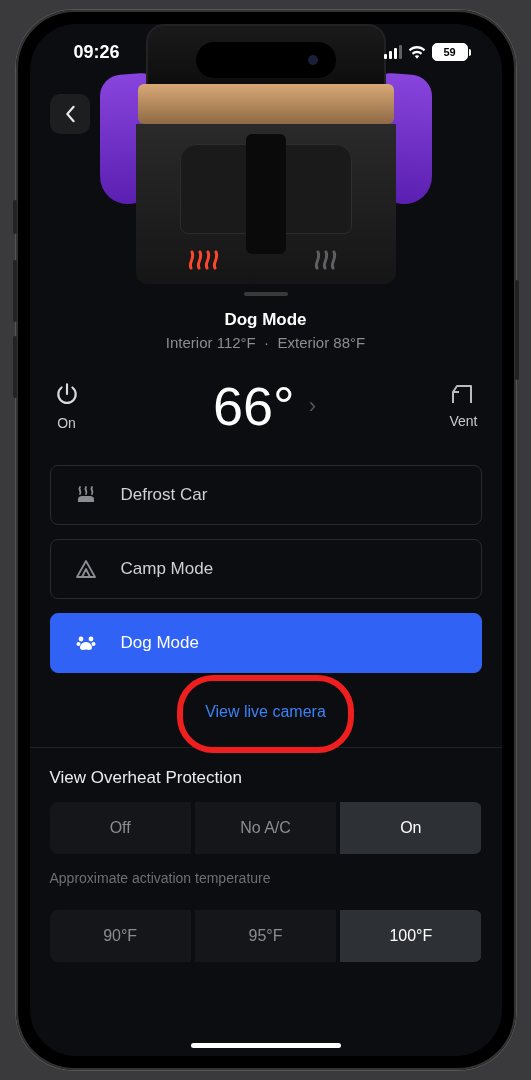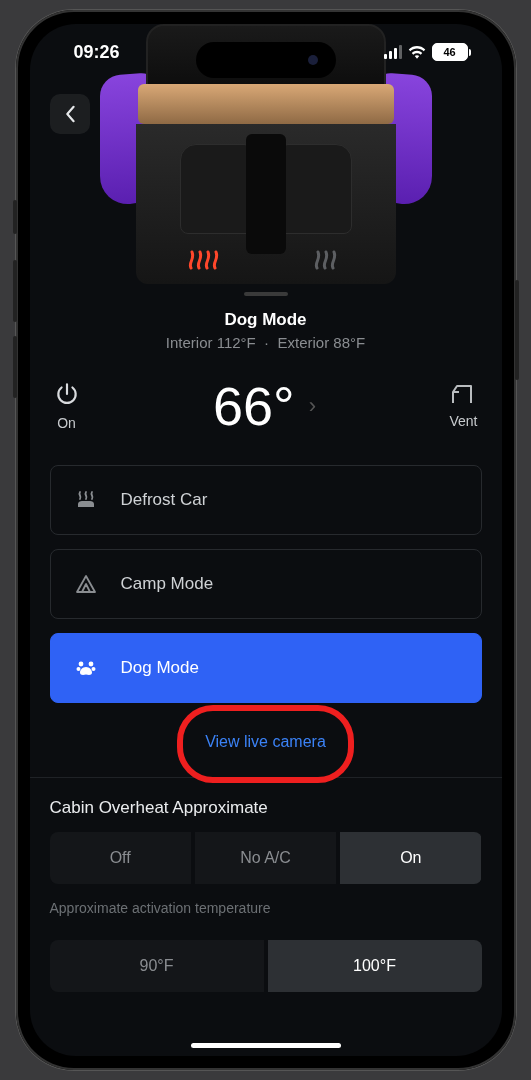--- a/index.html
+++ b/index.html
@@ -35,21 +35,21 @@
     .heat-waves svg{width:34px;height:28px;}
     .drag-handle{width:44px;height:4px;background:#3a3a3a;border-radius:2px;margin:8px auto 14px;}
     .content{flex:1;overflow:auto;padding:0 20px;color:#a4a7ab;}
     .mode-title{text-align:center;color:#fff;font-size:17px;font-weight:600;}
     .temps{text-align:center;font-size:15px;color:#8a8d91;margin-top:4px;}
     .main-row{display:flex;align-items:center;justify-content:space-between;margin:24px 4px 28px;}
     .col{display:flex;flex-direction:column;align-items:center;gap:8px;color:#c7cacd;font-size:14px;}
     .temp-big{display:flex;align-items:center;gap:14px;color:#fff;font-size:54px;font-weight:300;}
     .chev-r{color:#555;font-size:22px;}
     .list{display:flex;flex-direction:column;gap:14px;margin-bottom:16px;}
-    .item{display:flex;align-items:center;gap:22px;height:70px;padding:0 22px;border:1px solid #272a2e;border-radius:8px;color:#cfd2d5;font-size:17px;}
+    .item{display:flex;align-items:center;gap:22px;height:60px;padding:0 22px;border:1px solid #272a2e;border-radius:8px;color:#cfd2d5;font-size:17px;}
     .item.active{background:#2f62f5;border-color:#2f62f5;color:#fff;}
     .item .ico{width:26px;display:flex;justify-content:center;color:#8a8d91;}
     .item.active .ico{color:#fff;}
     .live-link{display:block;text-align:center;color:#3b82f6;font-size:16px;font-weight:500;padding:14px 0 18px;position:relative;width:fit-content;margin:0 auto;}
     .annot{position:absolute;inset:-14px -28px;border:6px solid #ef1f1f;border-radius:36px;pointer-events:none;}
     hr.sep{border:none;border-top:1px solid #1f2226;margin:8px -20px 20px;}
     .section-title{color:#eaecee;font-size:17px;font-weight:500;margin-bottom:14px;}
     .seg{display:flex;gap:4px;background:transparent;border-radius:8px;overflow:hidden;margin-bottom:16px;}
     .seg .opt{flex:1;height:52px;display:flex;align-items:center;justify-content:center;font-size:16px;color:#8a8d91;background:#141619;}
     .seg .opt.sel{background:#2d3034;color:#fff;}
@@ -80,21 +80,21 @@
         <span class="signal">
             <i></i>
             <i></i>
             <i></i>
             <i></i>
           </span>
         <svg class="wifi" viewBox="0 0 24 18">
             <path d="M12 18l-3-3.6c1.7-1.6 4.3-1.6 6 0L12 18zM5 10.2l2.1 2.4c2.7-2.5 7.1-2.5 9.8 0l2.1-2.4C14.9 6.3 9.1 6.3 5 10.2zM1 5.6l2 2.3C7.9 3.2 16.1 3.2 21 7.9l2-2.3C16.8-0.5 7.2-0.5 1 5.6z" fill="#fff"></path>
           </svg>
         <span class="batt">
-            <span>46</span>
+            <span>59</span>
           </span>
       </div>
     </div>
 
     <div class="hero">
       <div class="back-btn">
         <svg width="14" height="18" viewBox="0 0 12 20">
             <path d="M10 2L3 10l7 8" stroke="#e6e8ea" stroke-width="2.4" fill="none" stroke-linecap="round" stroke-linejoin="round"></path>
           </svg>
       </div>
@@ -183,31 +183,32 @@
         </div>
       </div>
 
       <a class="live-link">
         <span>View live camera</span>
         <span class="annot"></span>
       </a>
 
       <hr class="sep">
 
-      <div class="section-title">Cabin Overheat Approximate</div>
+      <div class="section-title">View Overheat Protection</div>
 
       <div class="seg">
         <div class="opt">Off</div>
         <div class="opt">No A/C</div>
         <div class="opt sel">On</div>
       </div>
 
       <div class="sub-label">Approximate activation temperature</div>
 
       <div class="seg">
         <div class="opt">90°F</div>
+        <div class="opt">95°F</div>
         <div class="opt sel">100°F</div>
       </div>
     </div>
 
     <div class="home-ind"></div>
   </div>
 </div>
 
 </body></html>

